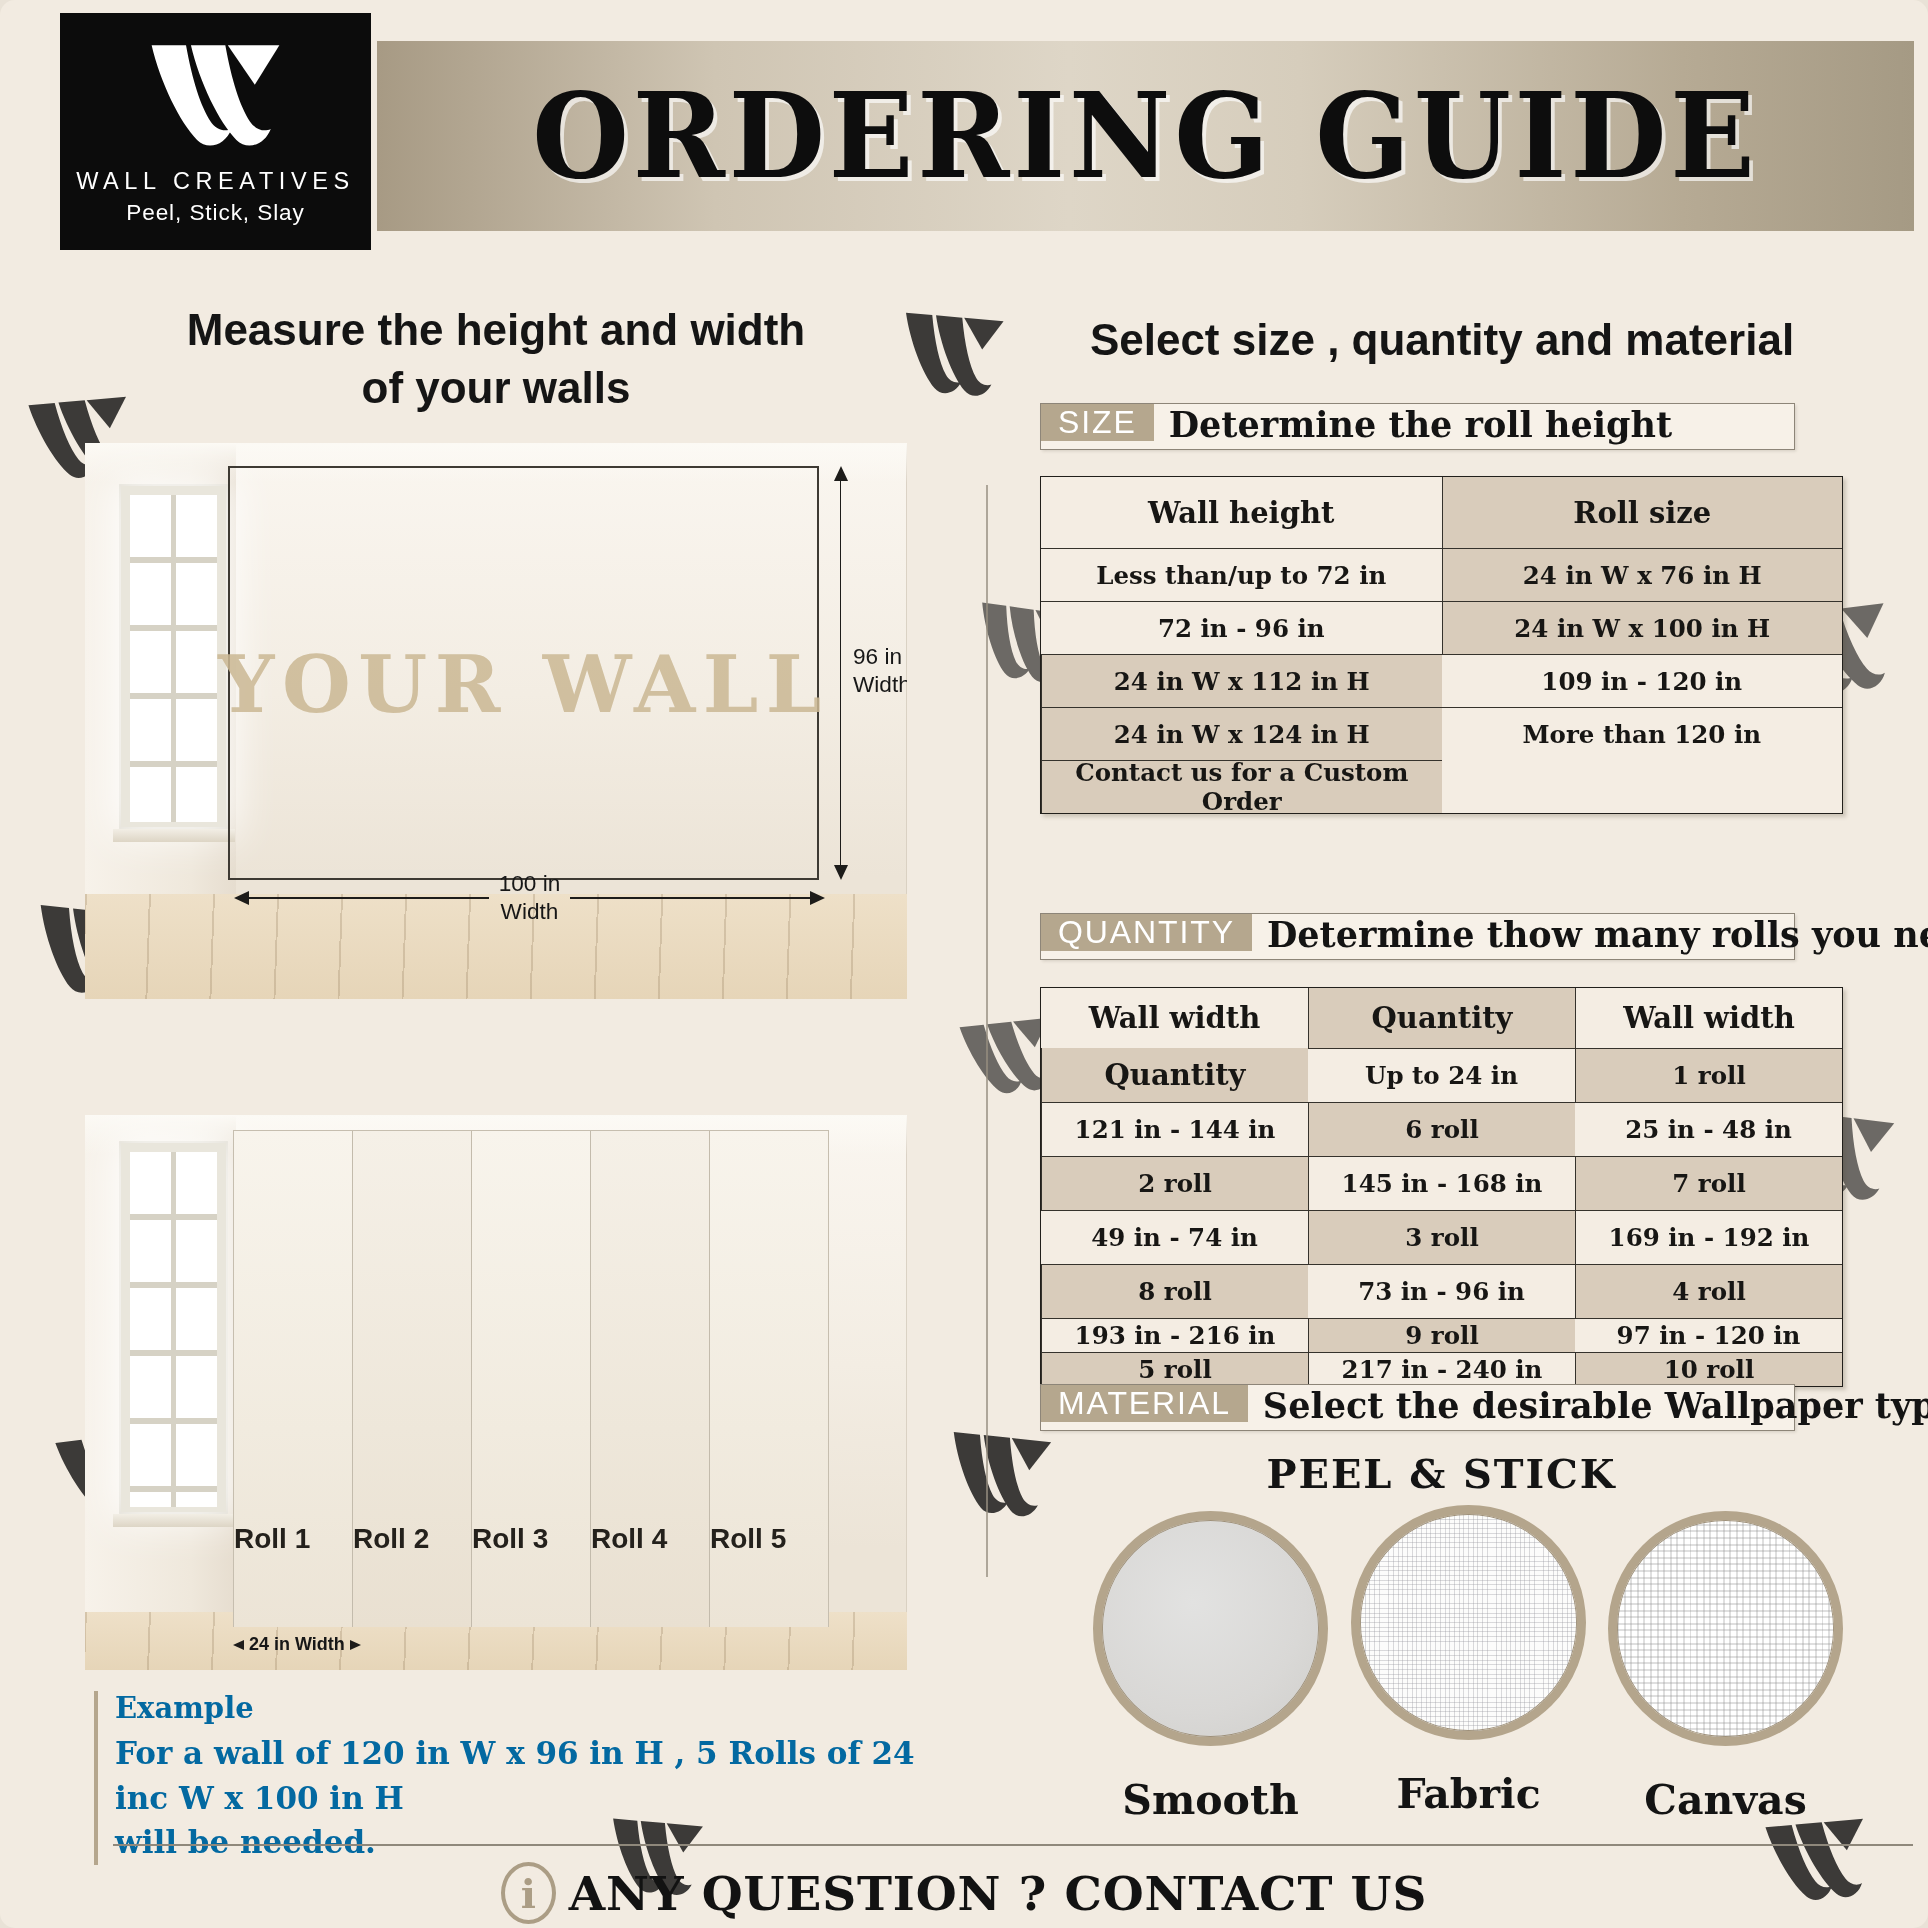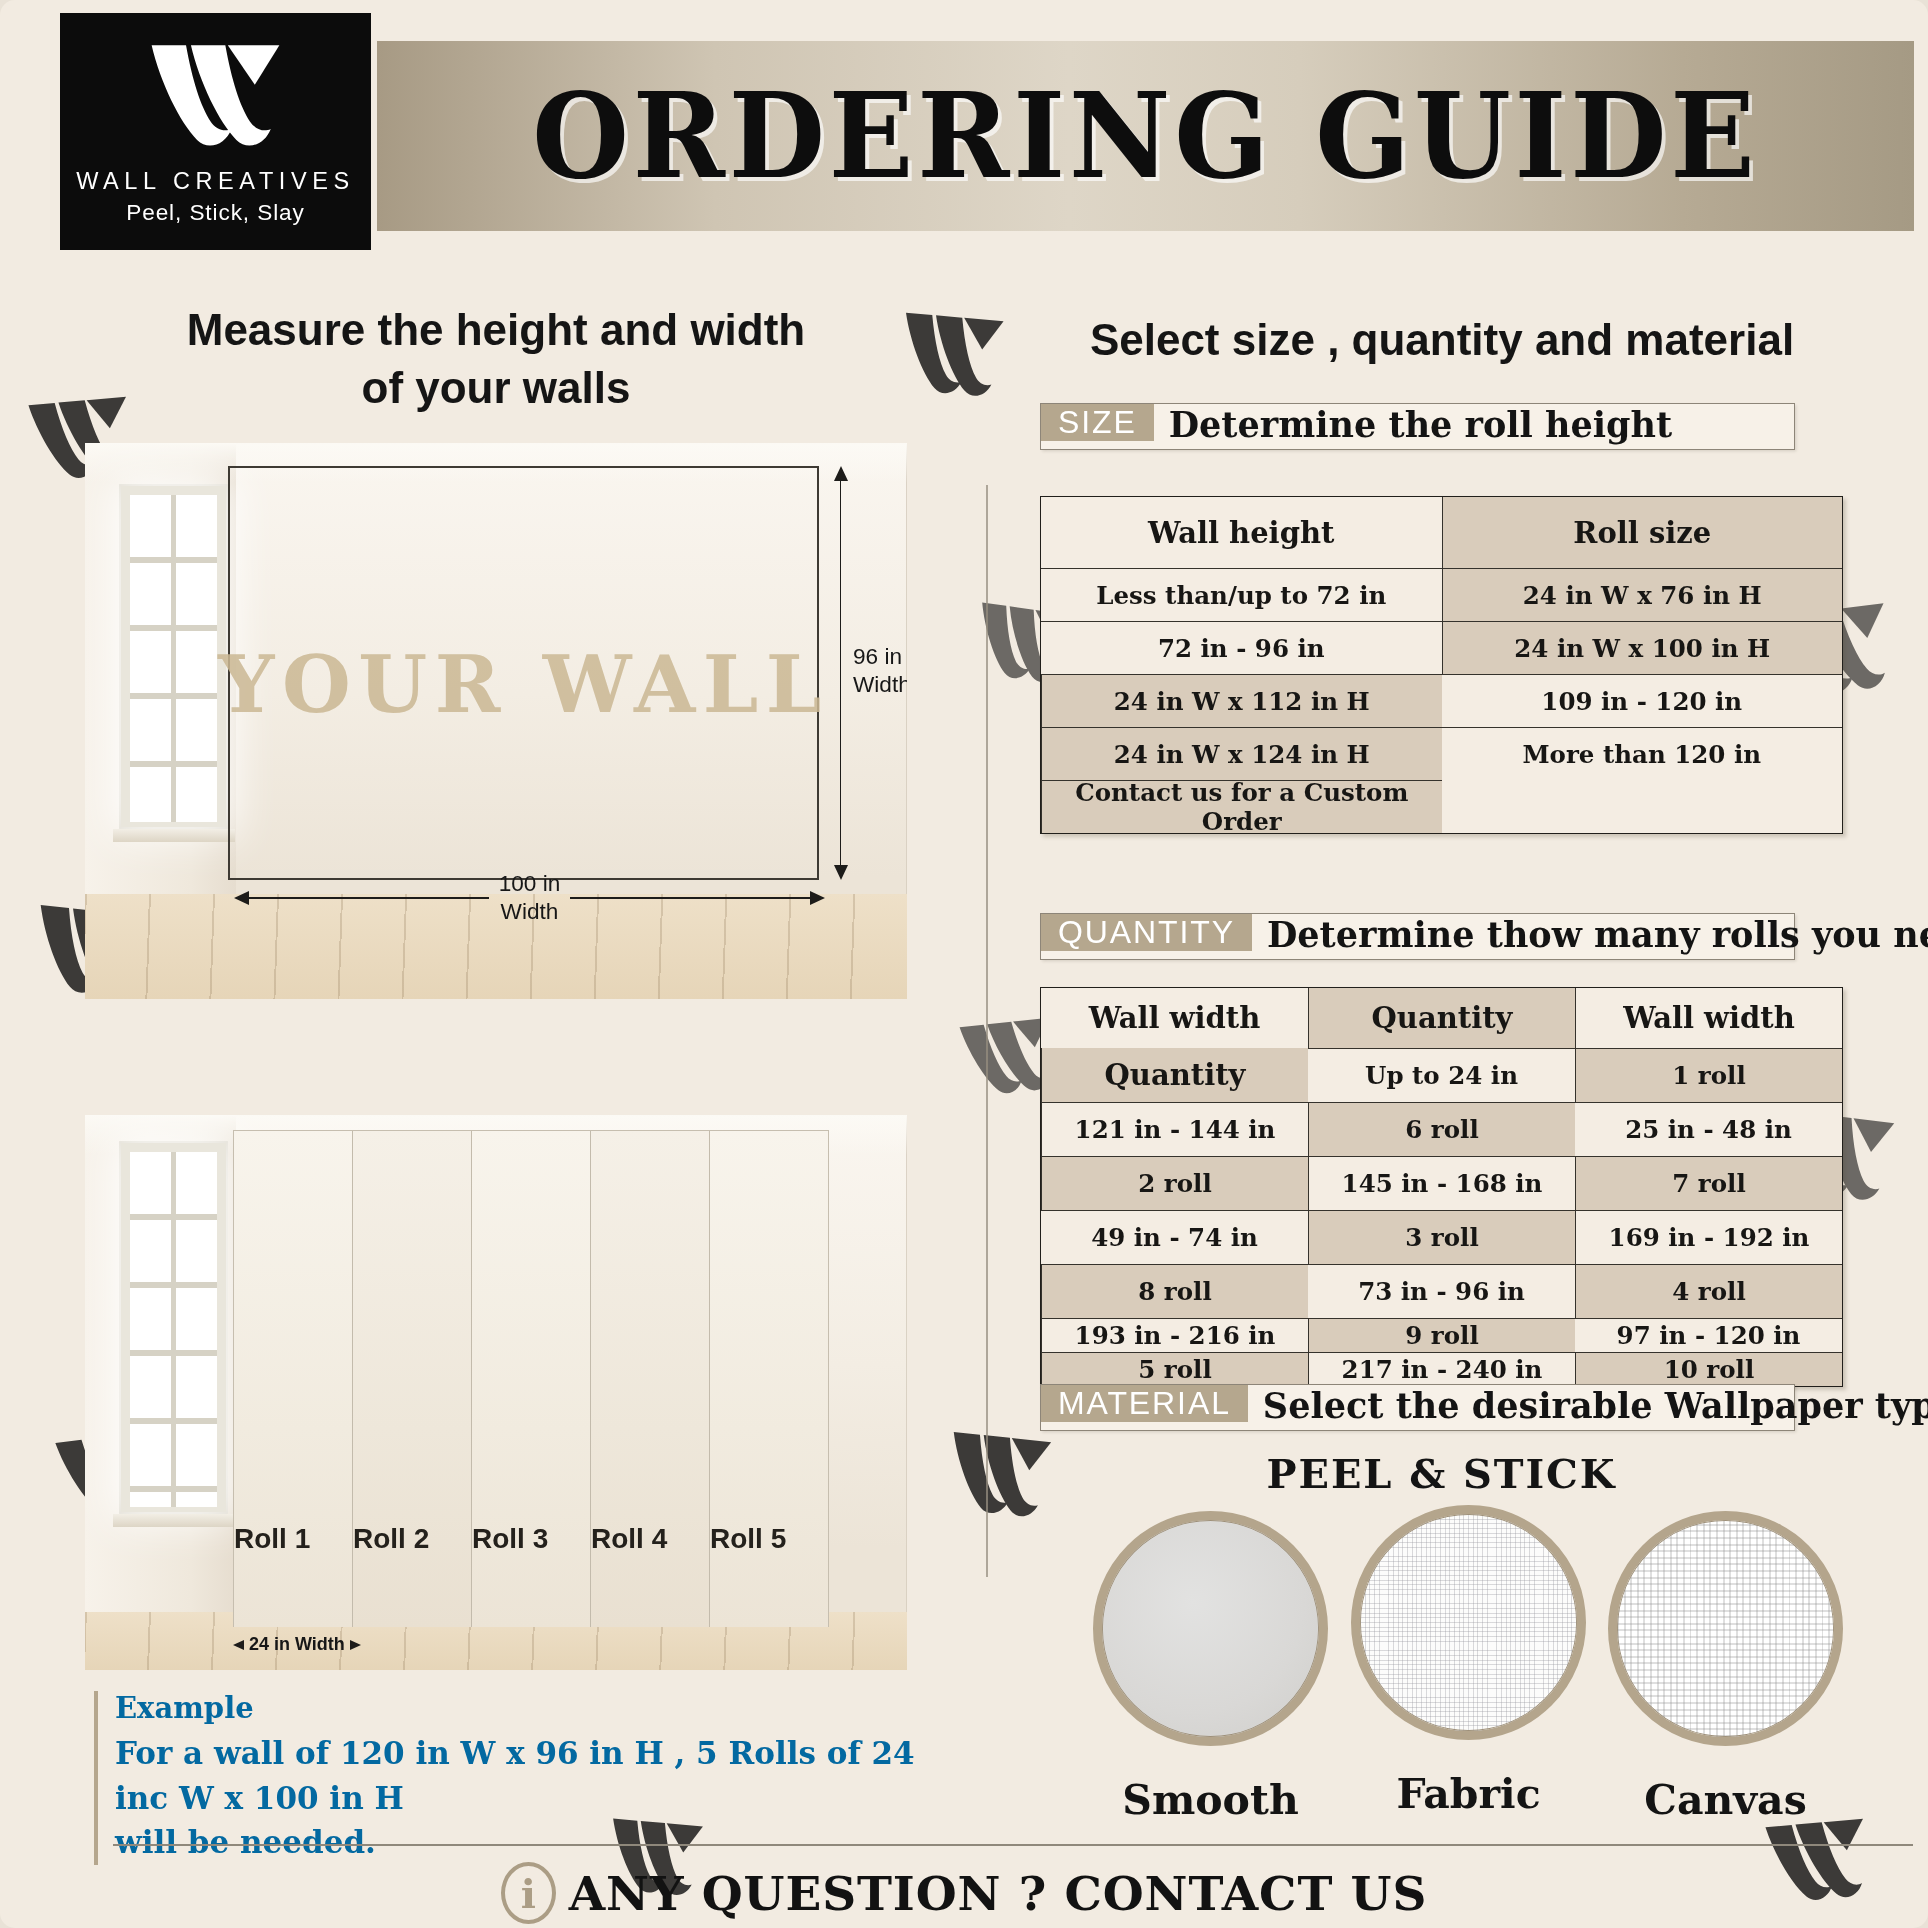--- a/index.html
+++ b/index.html
@@ -157,21 +157,21 @@
   }
   .dtable .cell {
     display:flex; align-items:center; justify-content:center; text-align:center;
     border-top:1.9px solid #35322c; border-left:1.9px solid #35322c;
     font-size:24.5px; padding:1.9px 5.6px;
   }
   .dtable .cell.hdr { font-size:29px; }
   .dtable .cell.c0 { border-left:none; }
   .dtable .cell.r0 { border-top:none; }
   .dtable .cell.tan { background:#d9ccbb; }
-  .dtable.size { top:496px; grid-template-columns:1fr 1fr; grid-template-rows:71px repeat(5,53px); }
+  .dtable.size { top:476px; grid-template-columns:1fr 1fr; grid-template-rows:71px repeat(5,53px); }
   .dtable.qty  { top:987px; grid-template-columns:1fr 1fr 1fr; grid-template-rows:60px repeat(5,54px); }
   
   .peelstick {
     position:absolute; left:1040px; top:1450px; width:803px; text-align:center;
     font-family:"DejaVu Serif", serif; font-weight:700; font-size:40px; letter-spacing:1.9px; color:#141414;
   }
   .mat { position:absolute; width:235px; text-align:center; }
   .mat .circle {
     width:235px; height:235px; border-radius:50%;
     border:9.4px solid #b4a58c; box-shadow:0 0 0 0.9px #9e9079 inset;

